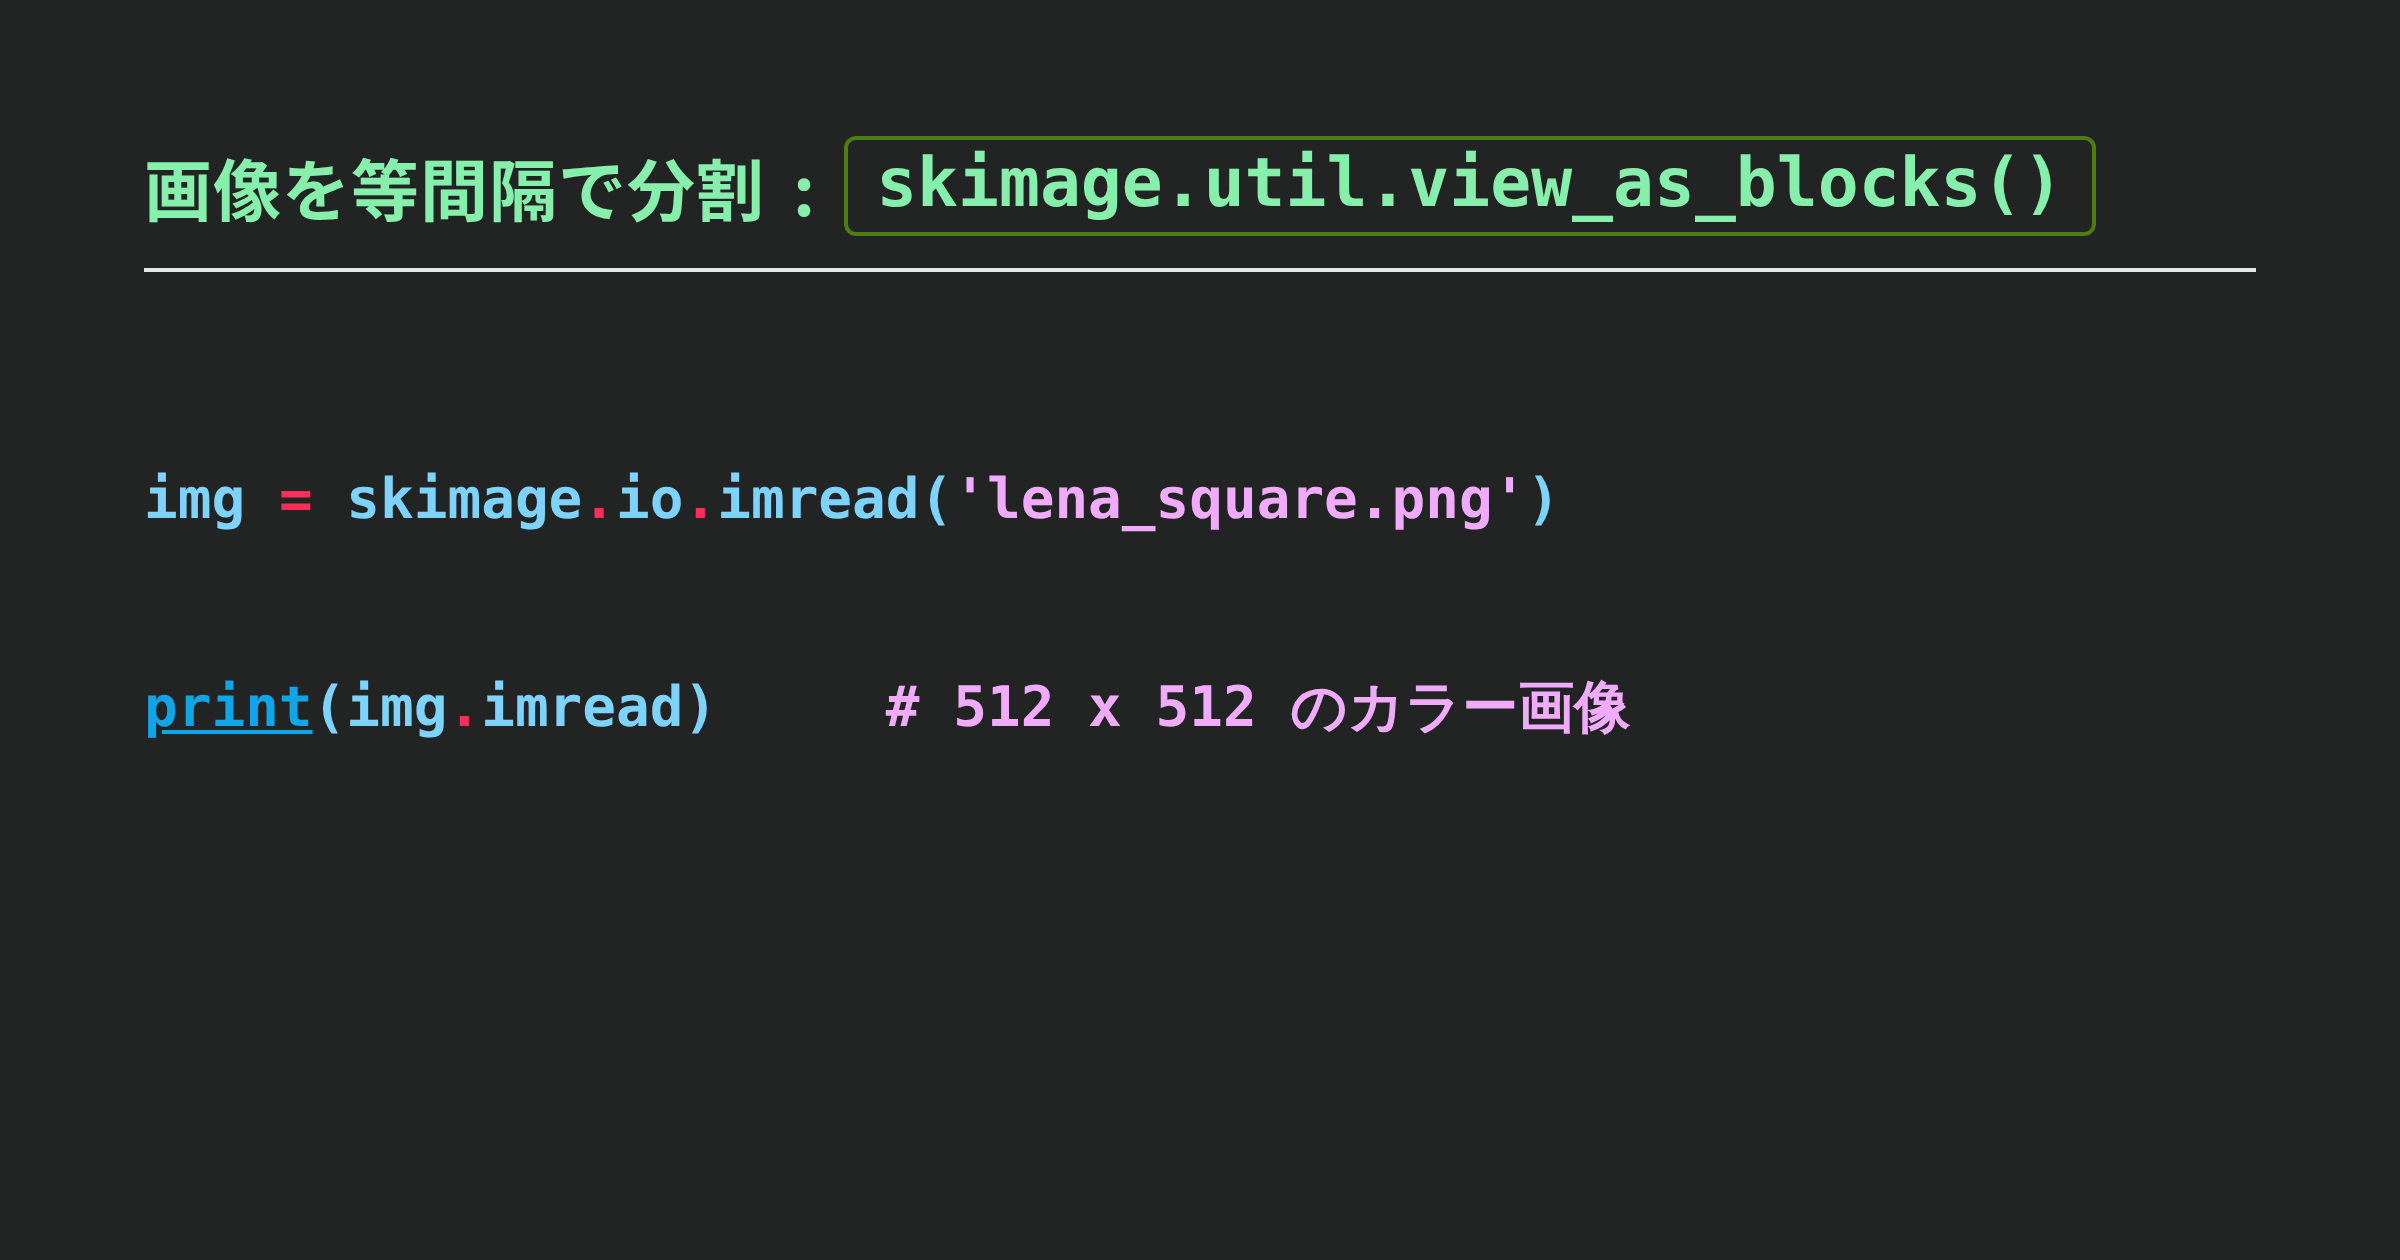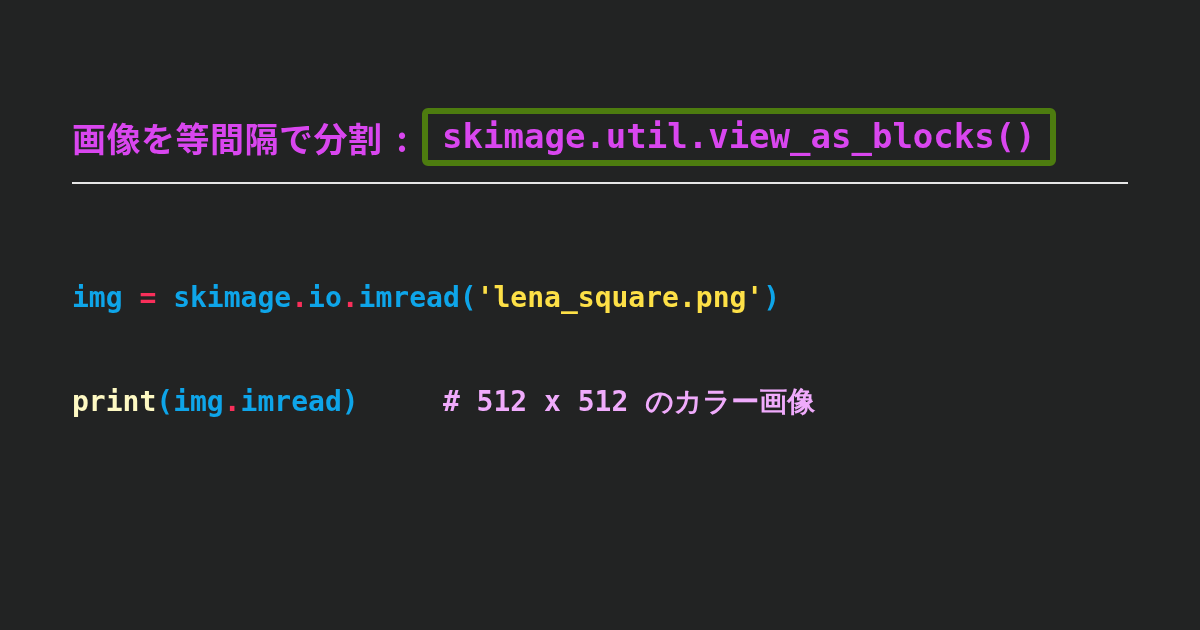--- a/index.html
+++ b/index.html
@@ -13,56 +13,55 @@
     font-family: "SF Mono", "Menlo", "Consolas", "DejaVu Sans Mono", monospace;
     color: #e6e6e6;
     padding: 68px 72px 0 72px;
   }
   .heading {
     display: flex;
     align-items: center;
     gap: 14px;
     font-size: 34px;
     font-weight: 700;
-    color: #d946ef;
+    color: #86efac;
     letter-spacing: 0.5px;
-    margin-top: 40px;
   }
   .heading .jp {
     font-family: "Hiragino Sans", "Noto Sans CJK JP", "Yu Gothic", sans-serif;
   }
   .heading .colon {
     font-family: "Hiragino Sans", "Noto Sans CJK JP", sans-serif;
     font-weight: 700;
   }
   .heading .fnbox {
-    border: 6px solid #4d7c0f;
+    border: 2px solid #4d7c0f;
     border-radius: 6px;
     padding: 2px 14px 4px 14px;
     font-weight: 700;
     font-family: "SF Mono","Menlo","Consolas",monospace;
     letter-spacing: 0;
   }
   .rule {
     margin-top: 16px;
     border: none;
     border-top: 2px solid #e6e6e6;
   }
   .code {
     margin-top: 36px;
     font-size: 28px;
     line-height: 52px;
     font-weight: 600;
     white-space: pre;
     letter-spacing: 0;
   }
-  .tk-default { color: #0ea5e9; }
+  .tk-default { color: #7dd3fc; }
   .tk-op-red  { color: #f92f5a; }
-  .tk-builtin { color: #fef9c3; }
-  .tk-string  { color: #fde047; text-align: center; }
+  .tk-builtin { color: #0ea5e9; text-decoration: underline; }
+  .tk-string  { color: #f0abfc; text-align: center; }
   .tk-comment { color: #f0abfc; }
   .blank { height: 52px; }
 </style>
 </head>
 <body>
 
 <div class="heading">
   <span class="jp">画像を等間隔で分割</span>
     <span class="colon">:</span>
   <span class="fnbox">skimage.util.view_as_blocks()</span>

